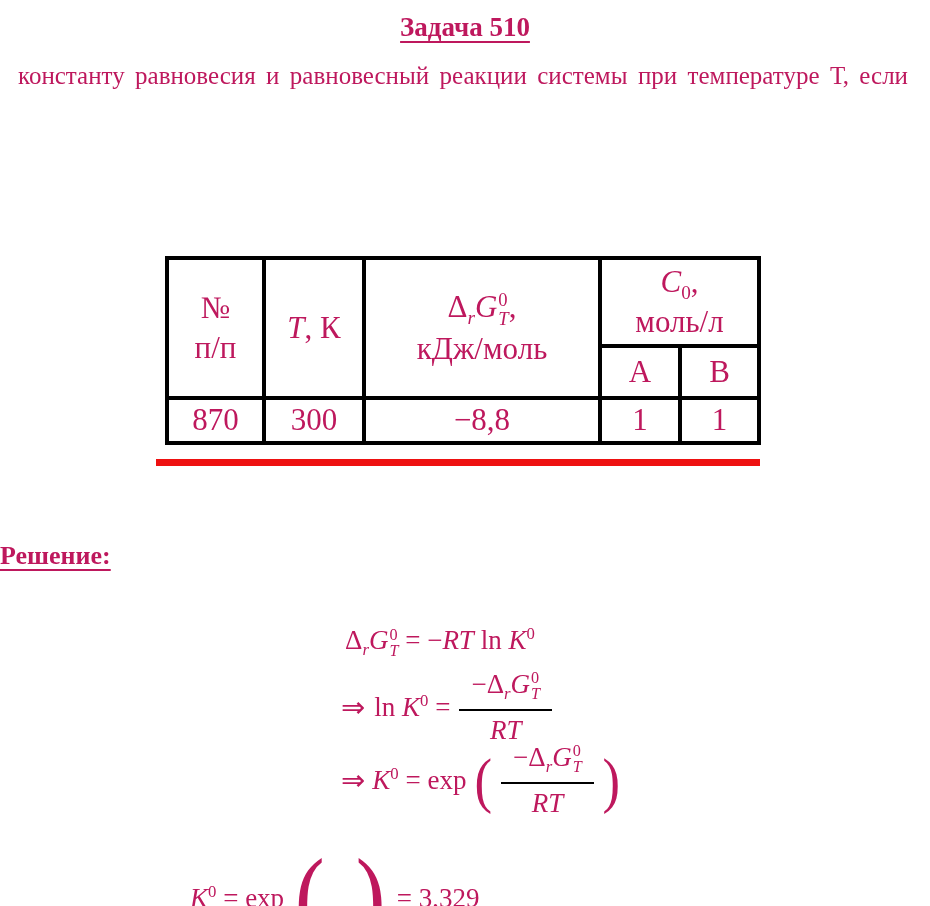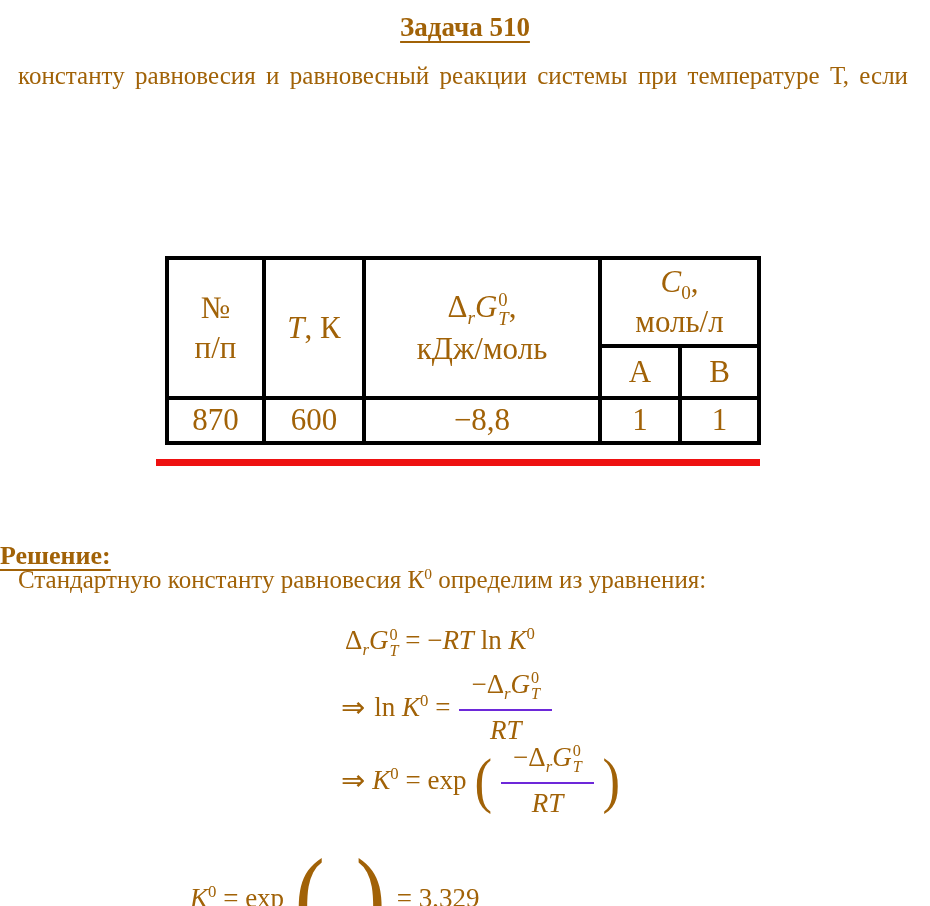--- a/index.html
+++ b/index.html
@@ -1,19 +1,19 @@
 <!DOCTYPE html>
 <html><head>
 <meta charset="utf-8">
 <style>
   * { margin:0; padding:0; box-sizing:border-box; }
   html,body { background:#ffffff; }
   .page {
     position:relative; width:930px; height:906px; overflow:hidden;
-    background:#ffffff; color:#a16207;
+    background:#ffffff; color:#be185d;
     font-family:"Liberation Serif", serif;
   }
   .doc-title { position:absolute; top:12px; left:0; width:100%; text-align:center;
     font-size:27px; font-weight:bold; }
   .underlined { text-decoration:underline; text-decoration-thickness:2px; text-underline-offset:5px; }
   .intro { position:absolute; top:52px; left:18px; width:890px;
     font-size:25px; line-height:47.5px; }
   .jline { text-align:justify; text-align-last:justify; }
   .intro .b { font-weight:bold; }
   sup, sub { font-size:0.62em; line-height:0; }
@@ -33,21 +33,21 @@
   .ss { display:inline-flex; flex-direction:column; align-items:flex-start;
     line-height:1.0; font-size:0.6em; vertical-align:middle; margin-left:1px; }
   .ss .ss-b { font-style:italic; }
   .eq1 { position:absolute; left:345px; top:618px; font-size:27px; line-height:44px; white-space:nowrap; }
   .eq2 { position:absolute; left:341px; top:666px; height:82px; display:flex; align-items:center; column-gap:9px; font-size:27px; }
   .eq3 { position:absolute; left:341px; top:738px; height:84px; display:flex; align-items:center; column-gap:7px; font-size:27px; }
   .eq4 { position:absolute; left:190px; top:842px; height:112px; display:flex; align-items:center; column-gap:7px; font-size:27px; }
   .mrow { white-space:nowrap; }
   .arrow { font-size:29px; font-family:"DejaVu Sans", sans-serif; }
   .frac { display:inline-flex; flex-direction:column; align-items:center; }
-  .frac .num { padding:0 12px 6px; border-bottom:2px solid #6d28d9; white-space:nowrap; }
+  .frac .num { padding:0 12px 6px; border-bottom:2px solid #000000; white-space:nowrap; }
   .frac .den { padding-top:4px; white-space:nowrap; }
   .den-empty { height:44px; width:10px; }
   .bp { font-size:62px; line-height:0; transform:scaleX(0.85); }
   .bp-xl { font-size:112px; line-height:0; transform:scaleX(0.8); }
   .p-lg { font-size:1.4em; line-height:0; vertical-align:-0.1em; }
   .p-md { font-size:1.18em; line-height:0; vertical-align:-0.1em; }
 </style>
 </head>
 <body>
 
@@ -87,34 +87,31 @@
         <span class="it">C</span><sub>0</sub><span>,</span><br>
         <span>моль/л</span>
       </td>
     </tr>
     <tr style="height:52px">
       <td>А</td>
       <td>В</td>
     </tr>
     <tr style="height:45px">
       <td>870</td>
-      <td>600</td>
+      <td>300</td>
       <td>−8,8</td>
       <td>1</td>
       <td>1</td>
     </tr>
   </tbody>
     </table>
   <div class="red-line" style="background: rgb(238, 17, 17);"></div>
 
   <div class="sol-heading"><span class="underlined">Решение:</span></div>
 
-  <div class="sol-intro">
-    <span>Стандартную константу равновесия К</span><sup>0</sup><span> определим из уравнения:</span>
-  </div>
 
   <div class="eq1">
     <span class="mrow"><span>Δ</span><sub class="it">r</sub><span class="it">G</span><span class="ss">
           <span class="ss-t">0</span>
           <span class="ss-b">T</span>
         </span></span>
     <span>=</span>
     <span class="mrow"><span>−</span><span class="it">RT</span>
     <span>ln</span>
     <span class="it">K</span><sup>0</sup></span>

